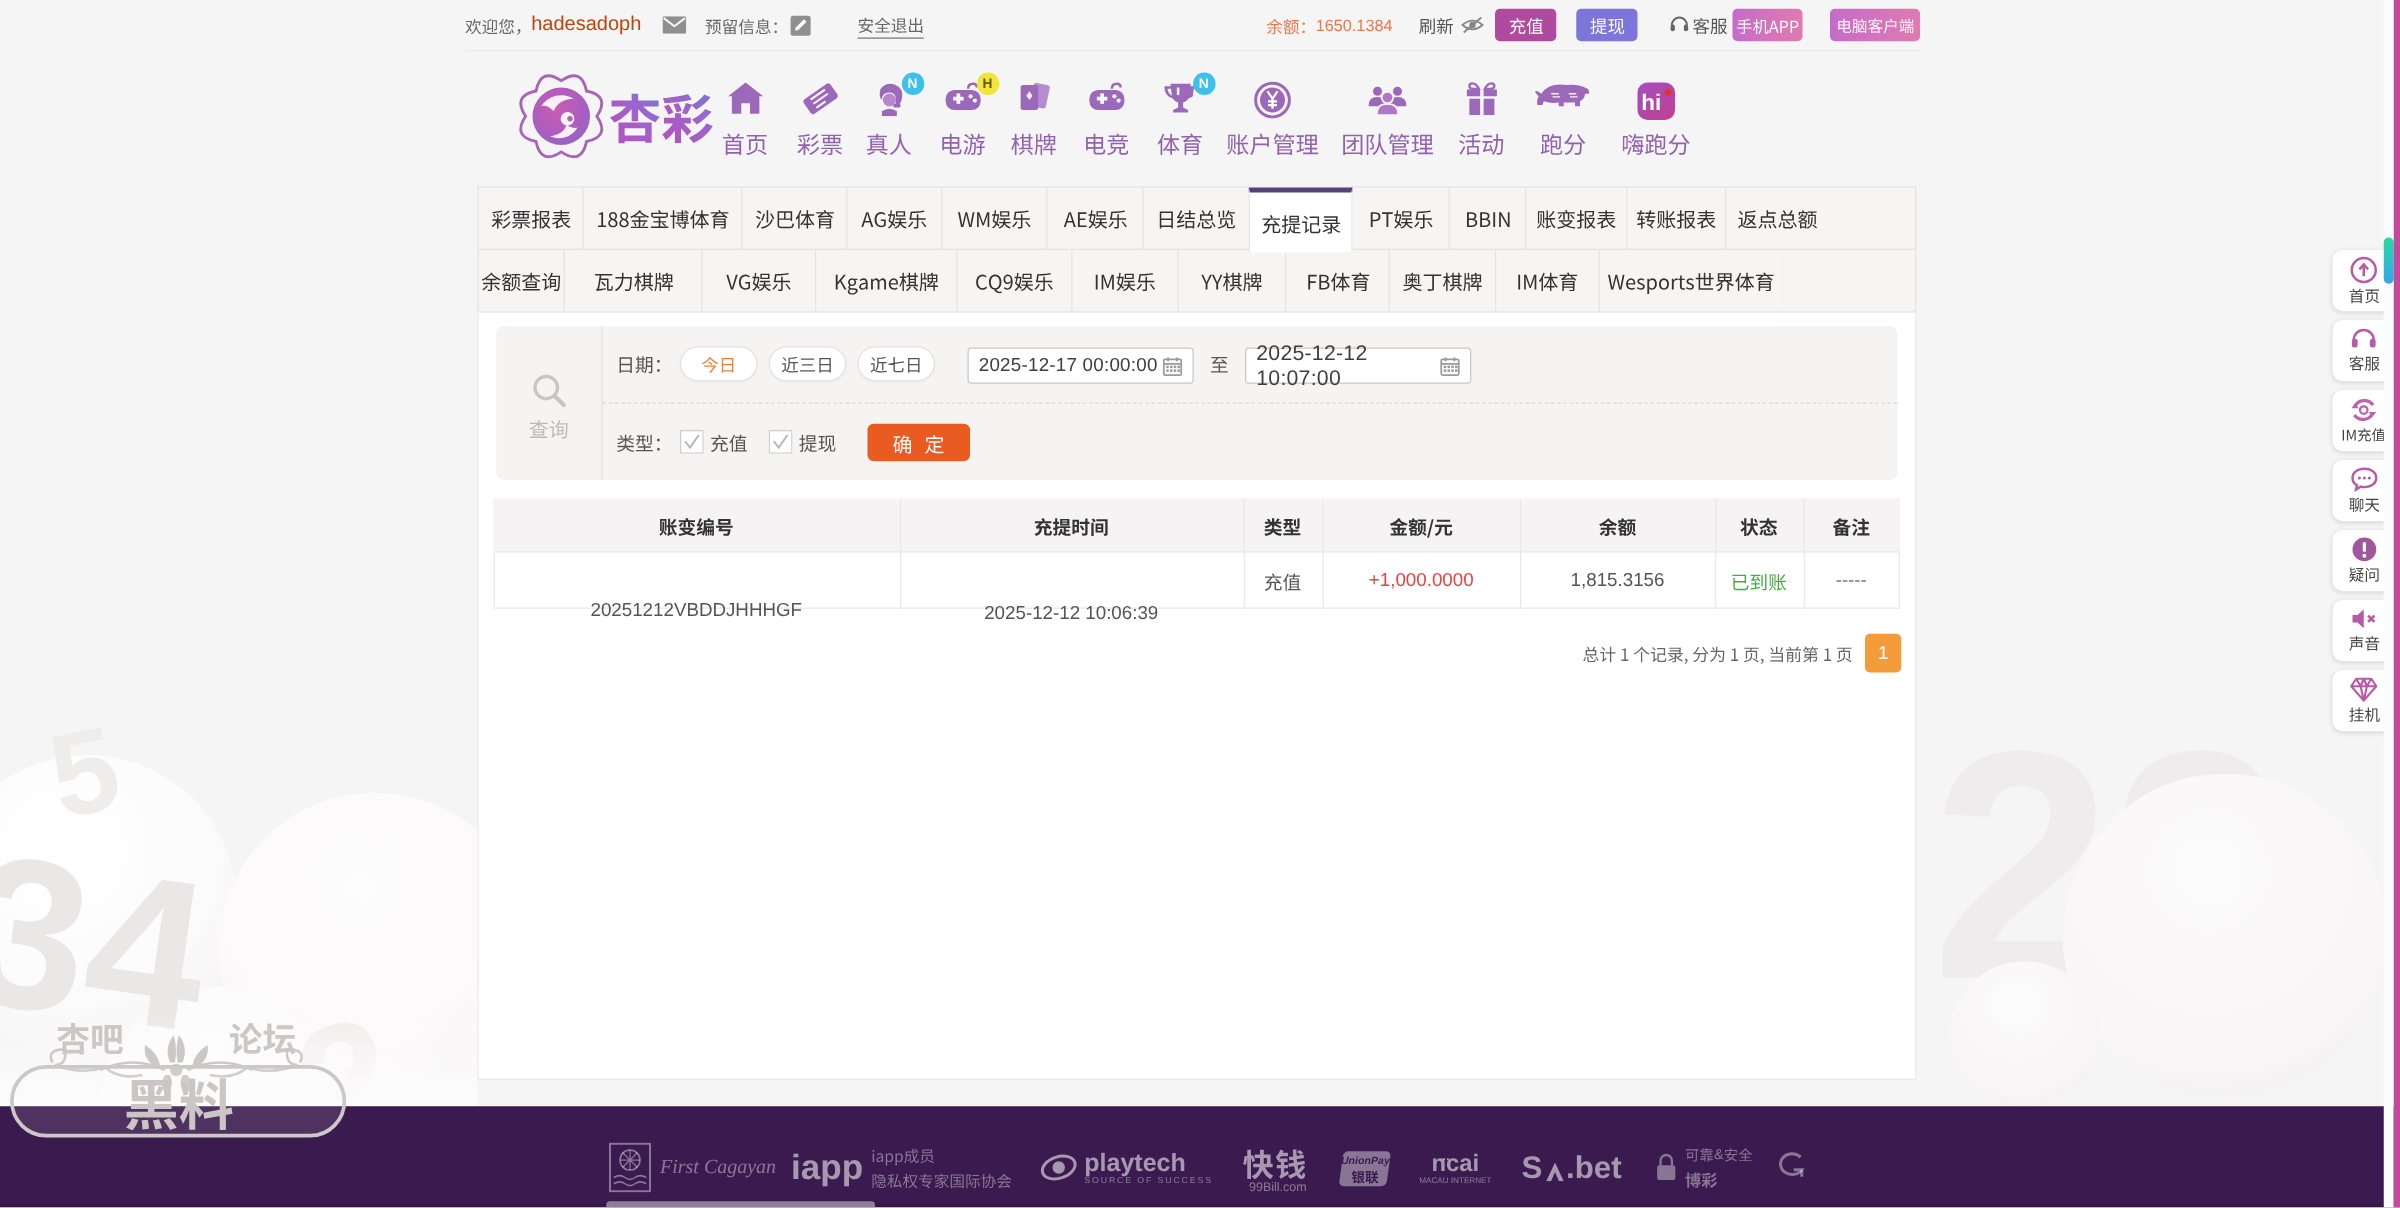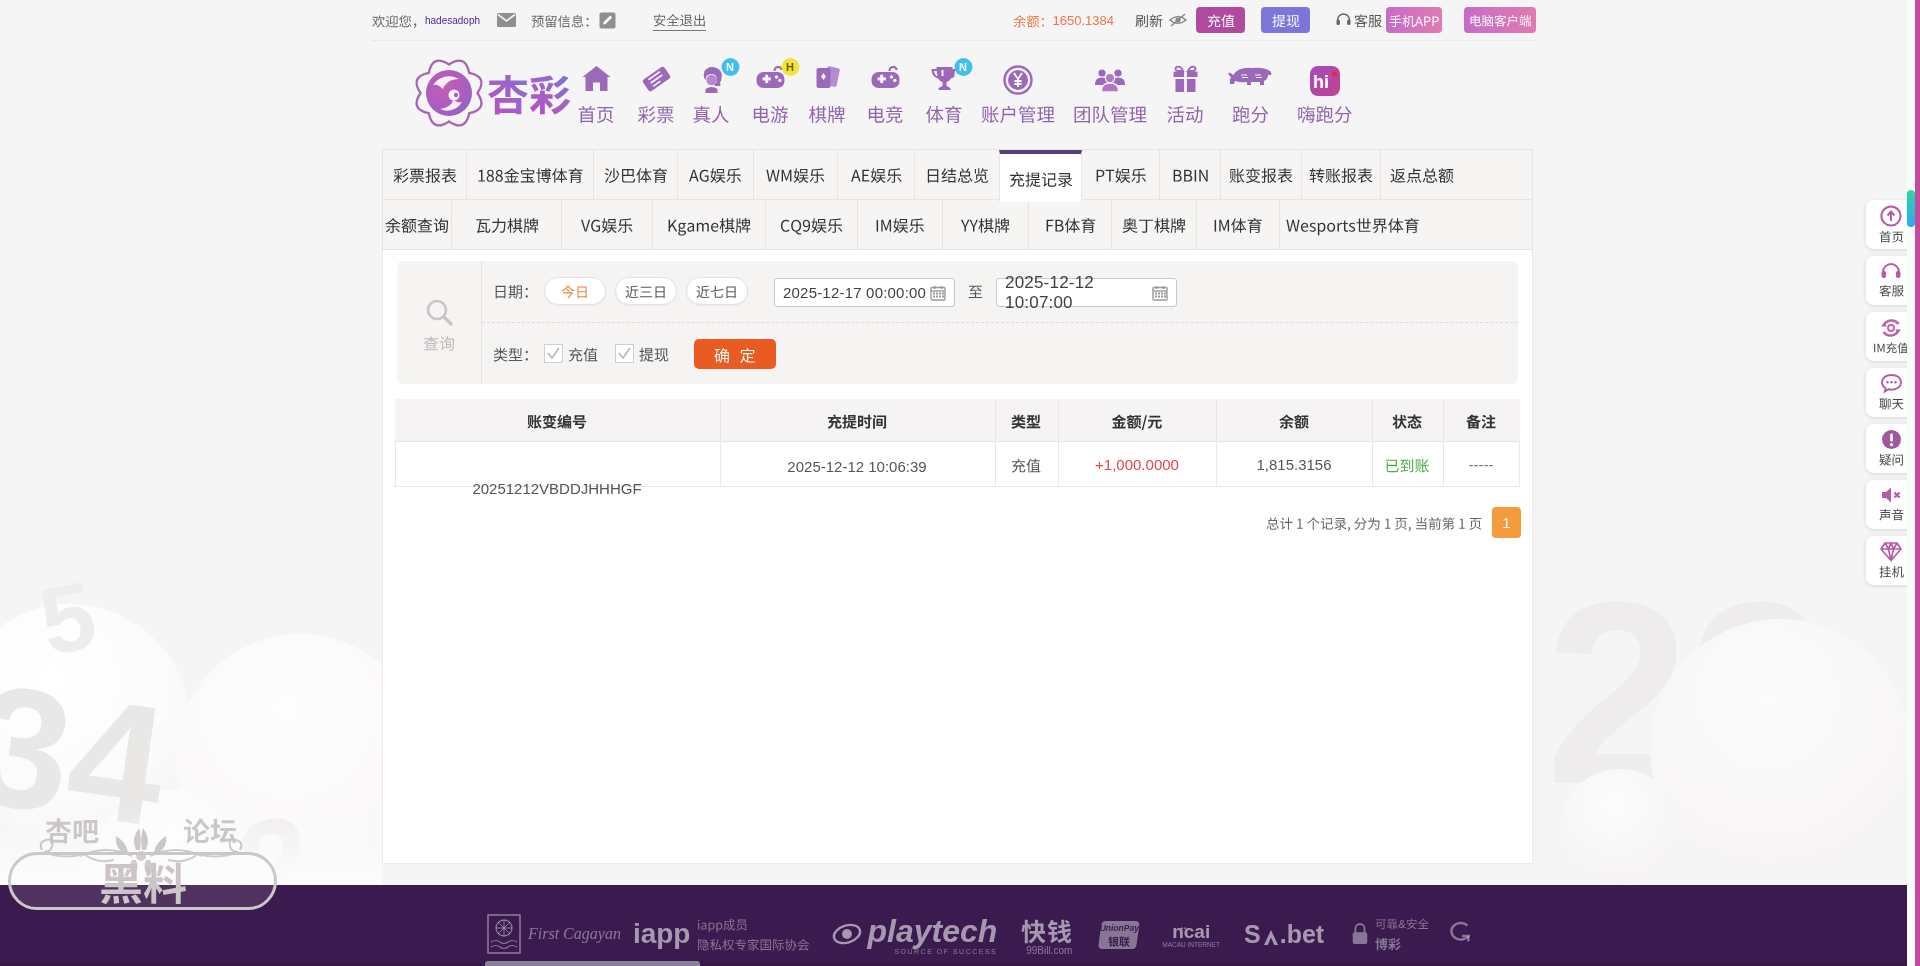--- a/index.html
+++ b/index.html
@@ -24,21 +24,21 @@
 <div class="ab fx" style="left:372px;top:0;width:1164px;height:41px;border-bottom:1px solid #eae8e8">
     <div class="fx" style="gap:0">
       <svg width="53" height="19" viewBox="0 0 53 19">
         <g fill="#666" transform="translate(0,15.4) scale(0.013300,-0.013300)">
           <use href="#q0" x="0"></use>
           <use href="#q1" x="1000"></use>
           <use href="#q2" x="2000"></use>
           <use href="#q3" x="3000"></use>
         </g>
       </svg>
-      <span style="font-size:10px;color:#4c1d95">hadesadoph</span>
+      <span style="font-size:16px;color:#c2410c">hadesadoph</span>
       <svg style="margin-left:17px" width="19" height="14" viewBox="0 0 19 14">
         <rect x="0" y="0" width="19" height="14" rx="1.5" fill="#8f8f8f"></rect>
         <path d="M1 1.5 L9.5 8 L18 1.5" stroke="#f6f5f5" stroke-width="1.6" fill="none"></path>
       </svg>
       <span style="margin-left:15px">
         <svg width="66" height="19" viewBox="0 0 66 19">
           <g fill="#666" transform="translate(0,15.4) scale(0.013300,-0.013300)">
             <use href="#q4" x="0"></use>
             <use href="#q5" x="1000"></use>
             <use href="#q6" x="2000"></use>
@@ -819,21 +819,21 @@
     <svg width="30" height="22" viewBox="0 0 30 22">
       <g fill="#333" transform="translate(0,17.4) scale(0.015000,-0.015000)">
         <use href="#q135" x="0"></use>
         <use href="#q136" x="1000"></use>
       </g>
     </svg>
   </div>
 <div class="ab fx" style="left:557px;top:466px;height:45px;transform:translateX(-50%)">
     <span style="font-size:15px;color:#555">20251212VBDDJHHHGF</span>
   </div>
-<div class="ab fx" style="left:857px;top:444px;height:45px;transform:translateX(-50%)">
+<div class="ab fx" style="left:857px;top:468px;height:45px;transform:translateX(-50%)">
     <span style="font-size:15px;color:#555">2025-12-12 10:06:39</span>
   </div>
 <div class="ab fx" style="left:1026px;top:442px;height:45px;transform:translateX(-50%)">
     <svg width="30" height="22" viewBox="0 0 30 22">
       <g fill="#555" transform="translate(0,17.4) scale(0.015000,-0.015000)">
         <use href="#q17" x="0"></use>
         <use href="#q18" x="1000"></use>
       </g>
     </svg>
   </div>
@@ -1048,21 +1048,21 @@
           </g>
         </svg>
       </div>
     </div>
     <svg style="margin-left:20px" width="36" height="32" viewBox="0 0 40 34">
       <g fill="none" stroke="rgba(255,255,255,0.55)" stroke-width="2.6">
         <ellipse cx="20" cy="17" rx="15" ry="9.5" transform="rotate(-18 20 17)"></ellipse>
       </g>
       <circle cx="20" cy="17" r="5.5" fill="rgba(255,255,255,0.55)"></circle>
     </svg>
-    <div style="margin-left:2px"><span style="font-size:32px;font-weight:bold;font-style:italic;letter-spacing:0;color:rgba(255,255,255,0.55)">playtech</span><div style="font-size:7px;letter-spacing:1.5px;color:rgba(255,255,255,0.40);text-align:right;margin-top:-2px">SOURCE OF SUCCESS</div></div>
+    <div style="margin-left:2px"><span style="font-size:20px;font-weight:bold;letter-spacing:0;color:rgba(255,255,255,0.55)">playtech</span><div style="font-size:7px;letter-spacing:1.5px;color:rgba(255,255,255,0.40);text-align:right;margin-top:-2px">SOURCE OF SUCCESS</div></div>
     <div style="margin-left:24px;text-align:center">
       <div class="fx">
         <svg width="51" height="36" viewBox="0 0 51 36">
           <g fill="rgba(255,255,255,0.55)" transform="translate(0,29.0) scale(0.025000,-0.025000)">
             <use href="#q165" x="0"></use>
             <use href="#q166" x="1040"></use>
           </g>
         </svg>
       </div>
       <div style="font-size:10px;color:rgba(255,255,255,0.40);text-align:right;margin-top:-3px">99Bill.com</div>

